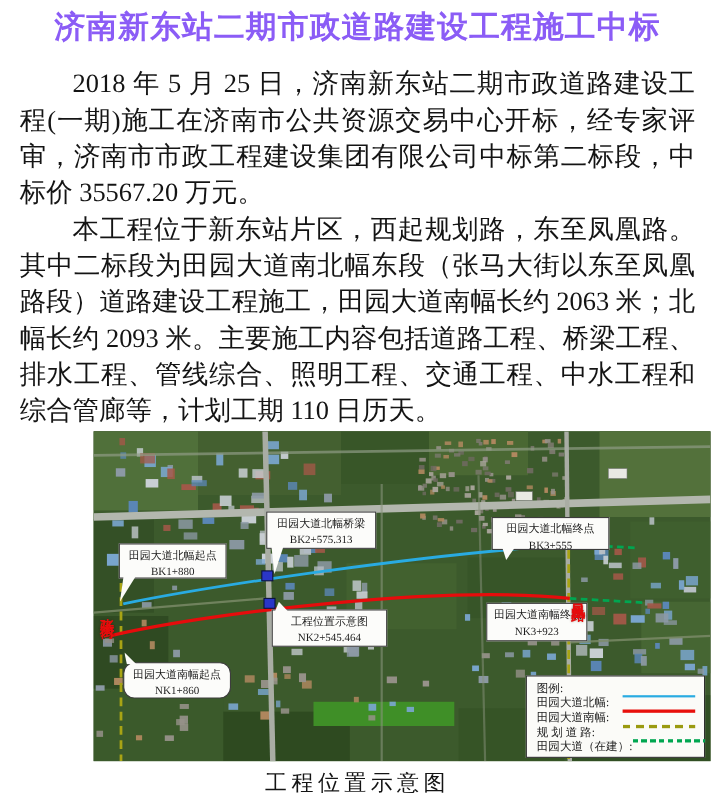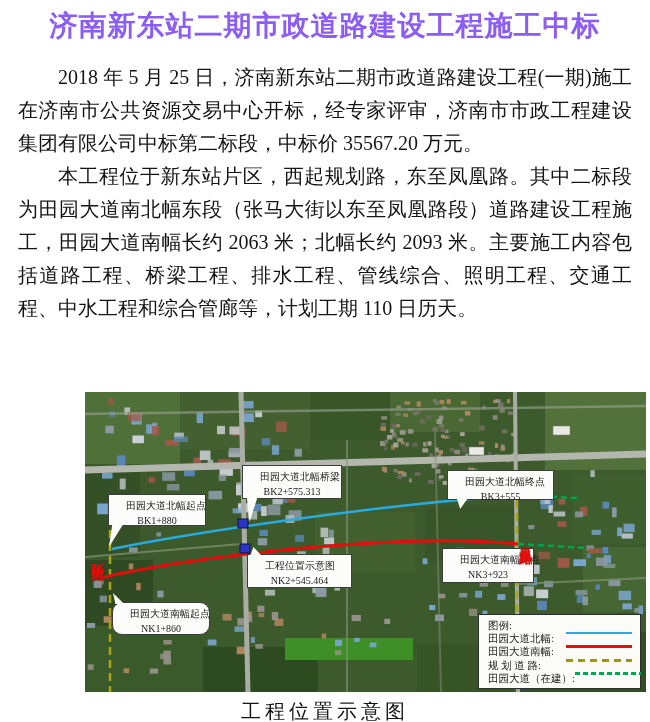--- a/index.html
+++ b/index.html
@@ -6,34 +6,34 @@
   body{
     width:650px;height:722px;background:#ffffff;overflow:hidden;
     font-family:"Liberation Serif","DejaVu Serif",serif;color:#111;
   }
   .page{position:relative;width:650px;height:722px;background:#fff;}
 
   .doc-title{
     margin:6px 12px 0;text-align:center;
     font-size:28px;font-weight:bold;line-height:1.4;letter-spacing:1px;color:#8b5cf6;
   }
-  .content{margin:16px 18px 0;font-size:20px;line-height:33px;text-align:justify;color:#141414;}
+  .content{margin:16px 18px 0;font-size:24px;line-height:33px;text-align:justify;color:#141414;}
   .content p{margin:0;text-indent:2em;}
   .content p + p{}
 
   
   .map{
     position:absolute;left:85px;top:386px;width:561px;height:300px;
     background:#3c5a2c;overflow:hidden;
   }
   .map-svg{position:absolute;left:0;top:0;width:561px;height:300px;display:block;}
 
   .callout{
     position:absolute;background:#fcfcfa;border:1px solid #3d3d3d;
-    font-size:10px;line-height:1.5;text-align:center;padding:3px 17px;
+    font-size:10px;line-height:1.5;text-align:center;padding:3px 6px;
     box-sizing:border-box;color:#1c1c1c;z-index:3;
   }
   .callout .c-line{display:block;white-space:nowrap;}
   .c1{left:23px; top:102px;width:98px; height:32px;}
   .c2{left:157px;top:73px; width:100px;height:34px;}
   .c3{left:362px;top:78px; width:107px;height:30px;}
   .c4{left:162px;top:162px;width:105px;height:34px;}
   .c5{left:357px;top:156px;width:92px; height:35px;}
   .c6{left:27px; top:210px;width:98px; height:33px;border-radius:10px;}
 

